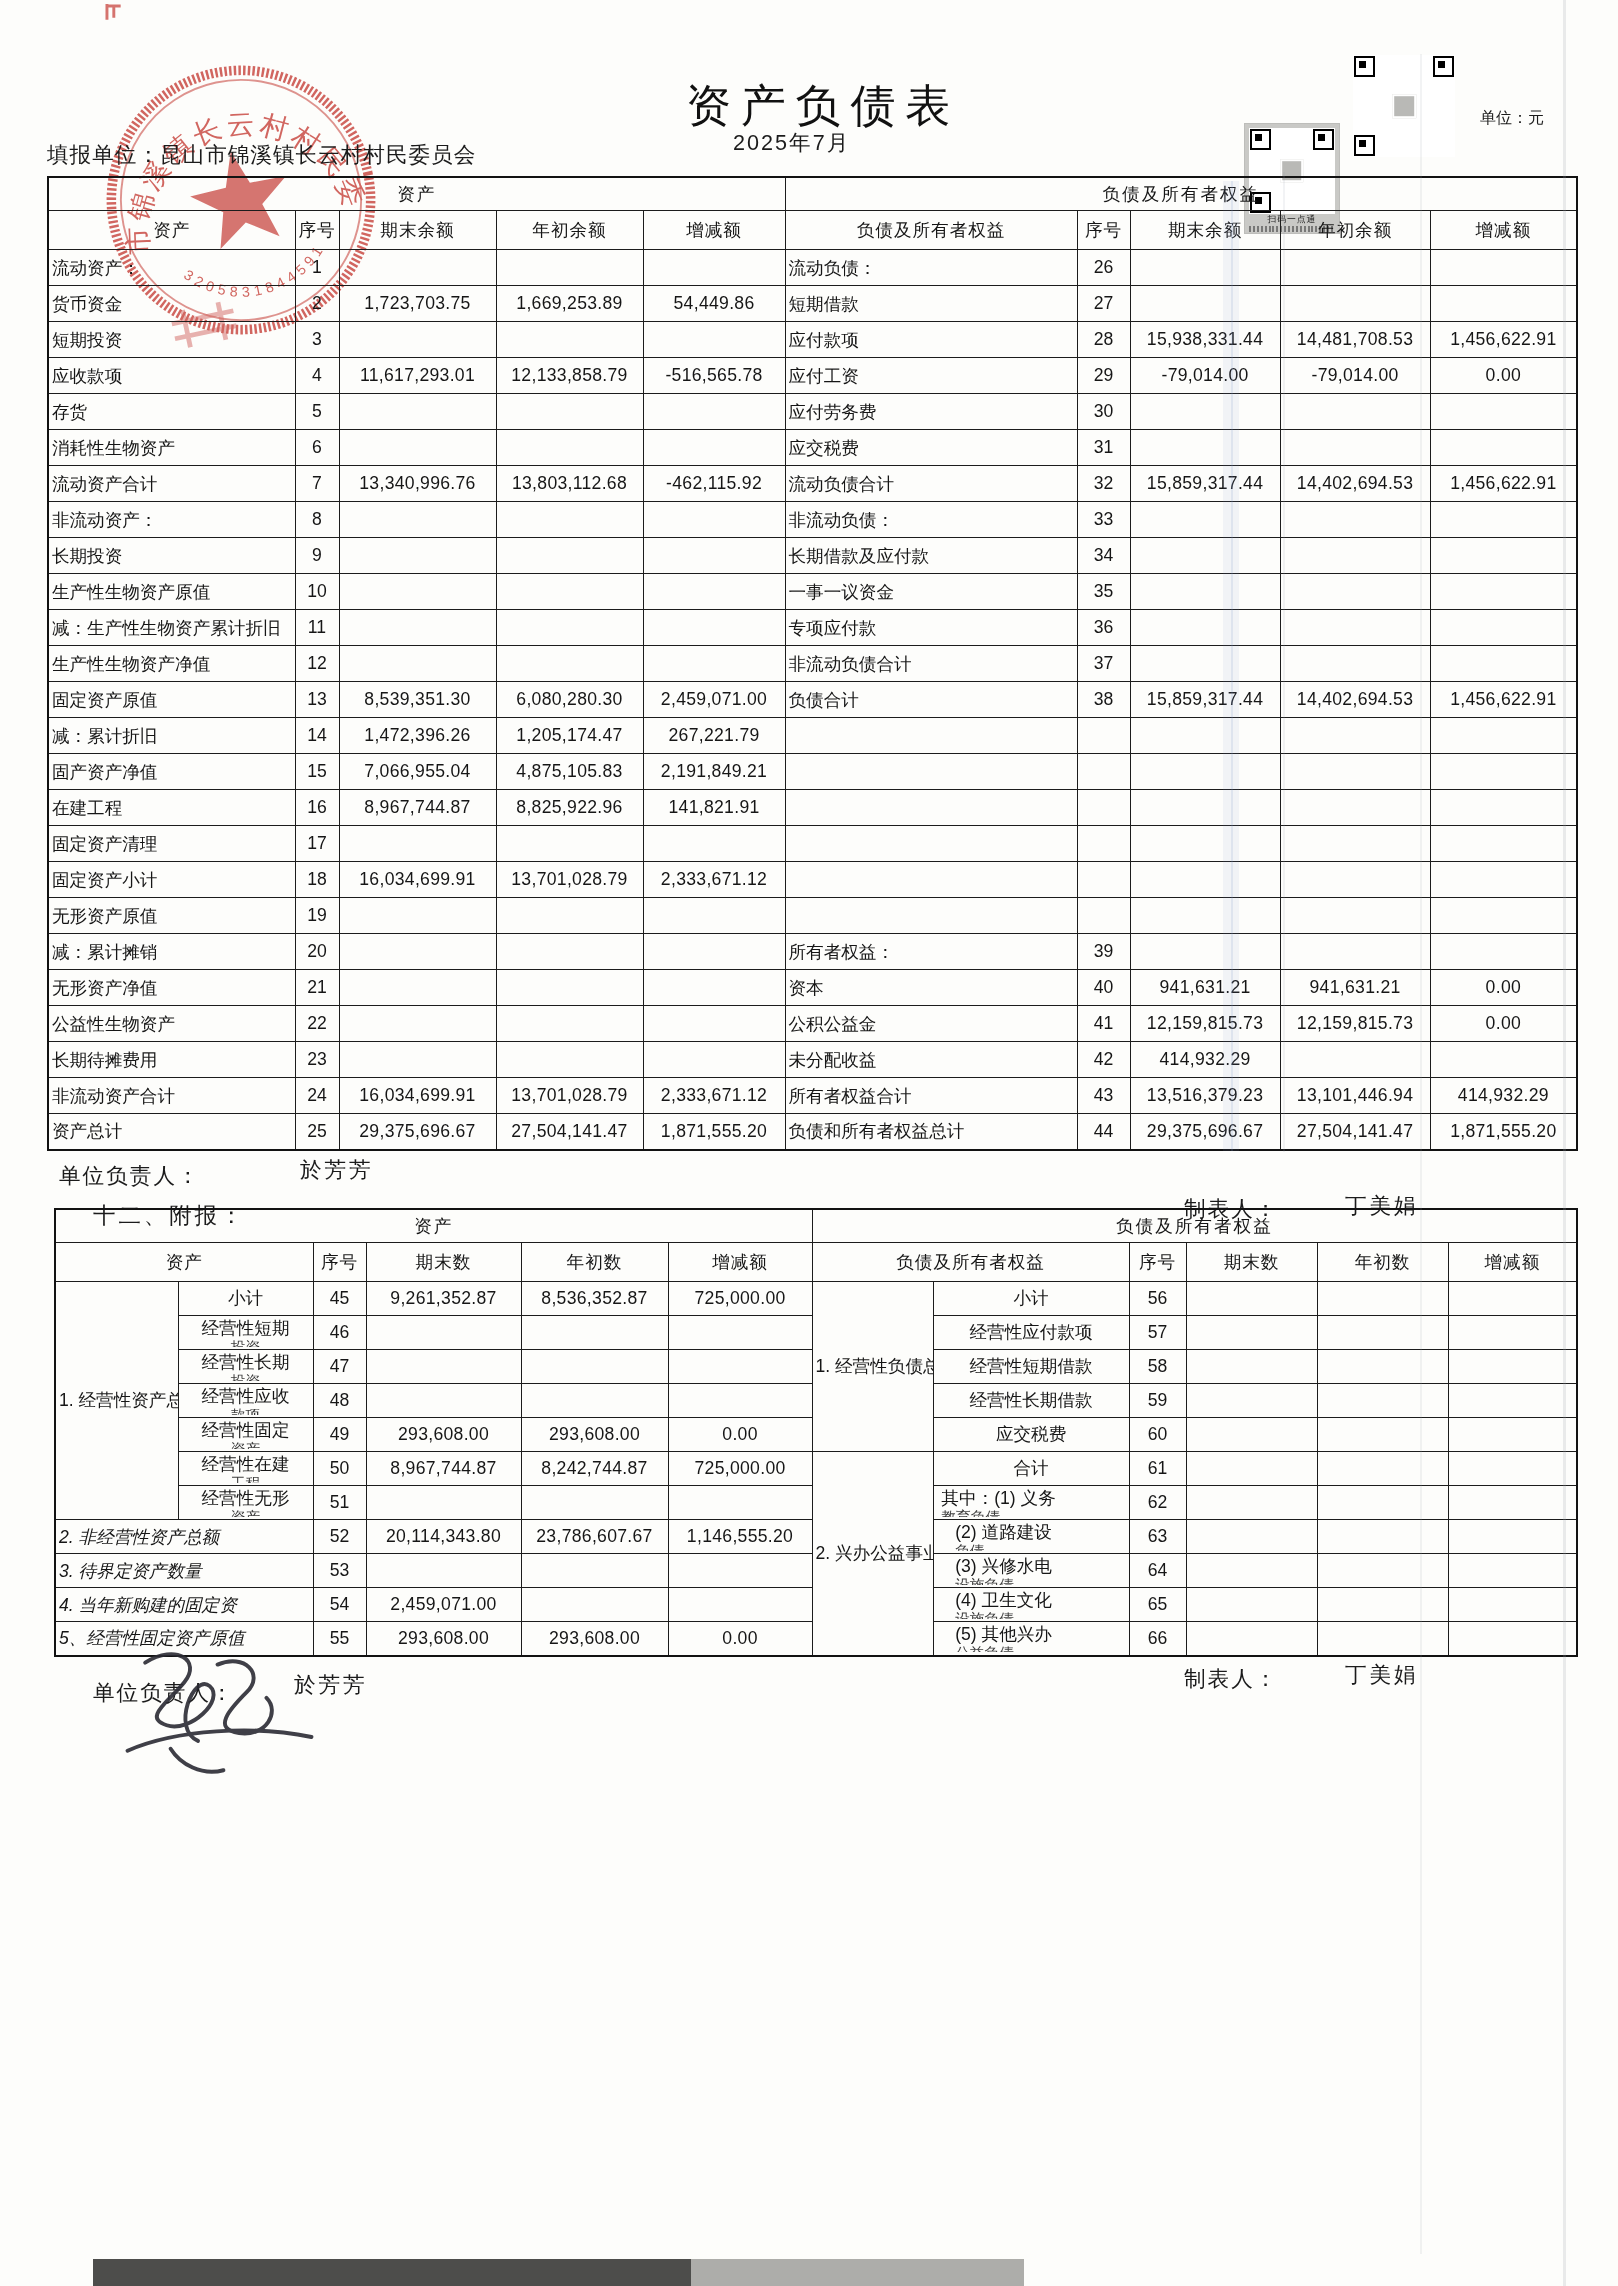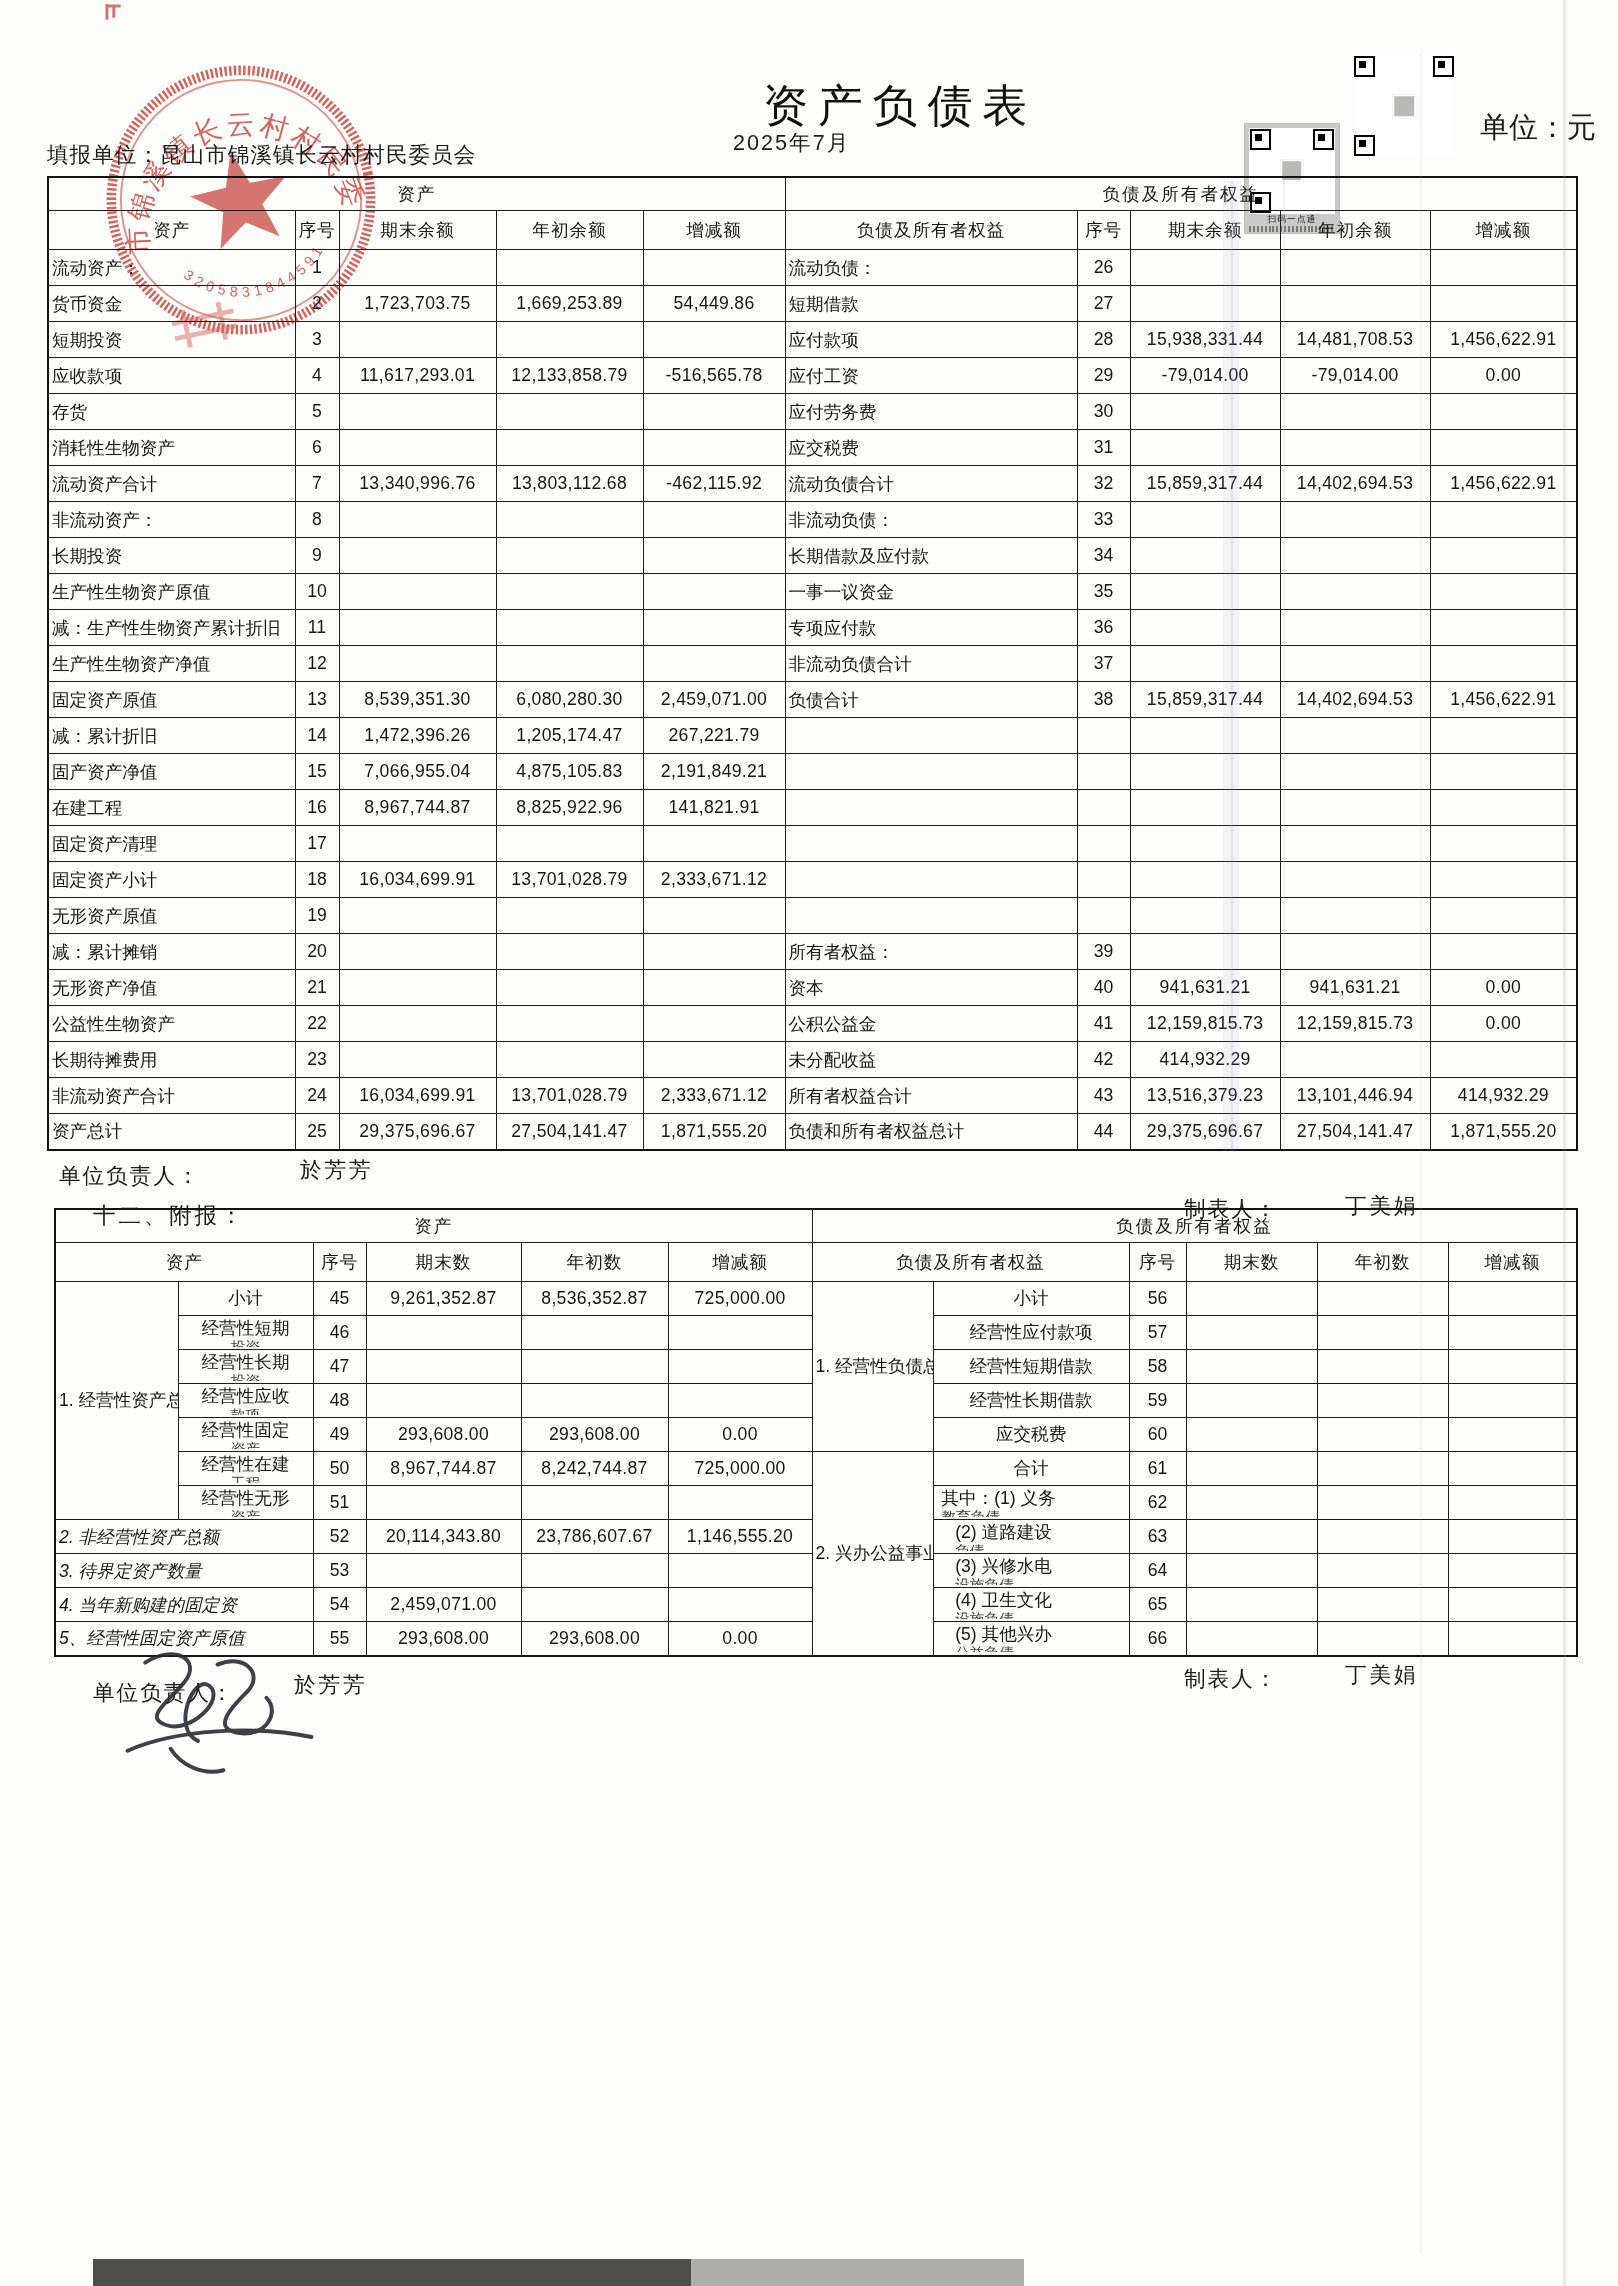--- a/index.html
+++ b/index.html
@@ -1,21 +1,21 @@
 <!DOCTYPE html>
 <html><head>
 <meta charset="utf-8">
 <style>
   html,body{margin:0;padding:0;background:#ffffff;}
   .page{position:relative;width:1618px;height:2287px;background:#fdfdfb;overflow:hidden;
         font-family:"Liberation Sans","DejaVu Sans",sans-serif;color:#1b1b1b;}
   .abs{position:absolute;}
   .doc-title{font-size:45px;letter-spacing:9.8px;color:#111;}
   .doc-period{font-size:21.6px;letter-spacing:2px;}
-  .doc-unit{font-size:29px;}
+  .doc-unit{font-size:16px;}
   .doc-reporting{font-size:21.6px;letter-spacing:1px;}
   .sig-label{font-size:21.6px;letter-spacing:2px;}
   .sig-name{font-size:21.6px;letter-spacing:2.9px;}
   .appendix-title{font-size:22.5px;letter-spacing:2.9px;}
 
   table.sheet{border-collapse:collapse;table-layout:fixed;background:transparent;}
   table.sheet{border:2.5px solid #121212;}
   table.sheet td{border:1.5px solid #1c1c1c;padding:0 2.9px;font-size:17.6px;color:#161616;
                  overflow:hidden;white-space:nowrap;}
   tr.r-main{height:36px;}
@@ -80,21 +80,21 @@
         <textPath href="#stamp-arc-bottom" startOffset="50%" text-anchor="middle">3205831844591</textPath>
       </text>
       <path d="M52,262 h66 M52,278 h66 M66,250 v40 M104,250 v40" stroke="#c8463f" stroke-width="5" opacity="0.5" fill="none"></path>
     </svg>
   </div>
 
   <svg class="corner-mark" viewBox="0 0 22 20">
     <path d="M3,2 v16 M3,4 h14 M10,4 v12" stroke="#c8463f" stroke-width="3" fill="none"></path>
   </svg>
 
-  <div class="abs doc-title" style="left:763px;top:76px;">资产负债表</div>
+  <div class="abs doc-title" style="left:686px;top:76px;">资产负债表</div>
   <div class="abs doc-period" style="left:733px;top:128px;">2025年7月</div>
   <div class="abs doc-unit" style="left:1480px;top:108px;">单位：元</div>
   <div class="abs doc-reporting" style="left:47px;top:140px;">填报单位：昆山市锦溪镇长云村村民委员会</div>
 
   <div class="abs qr-badge" style="left:1244px;top:123px;width:86px;">
     <div class="qr-box" style="width:86px;height:86px;">
       <div class="finder f-tl"></div>
       <div class="finder f-tr"></div>
       <div class="finder f-bl"></div>
       <div class="qr-logo"></div>

